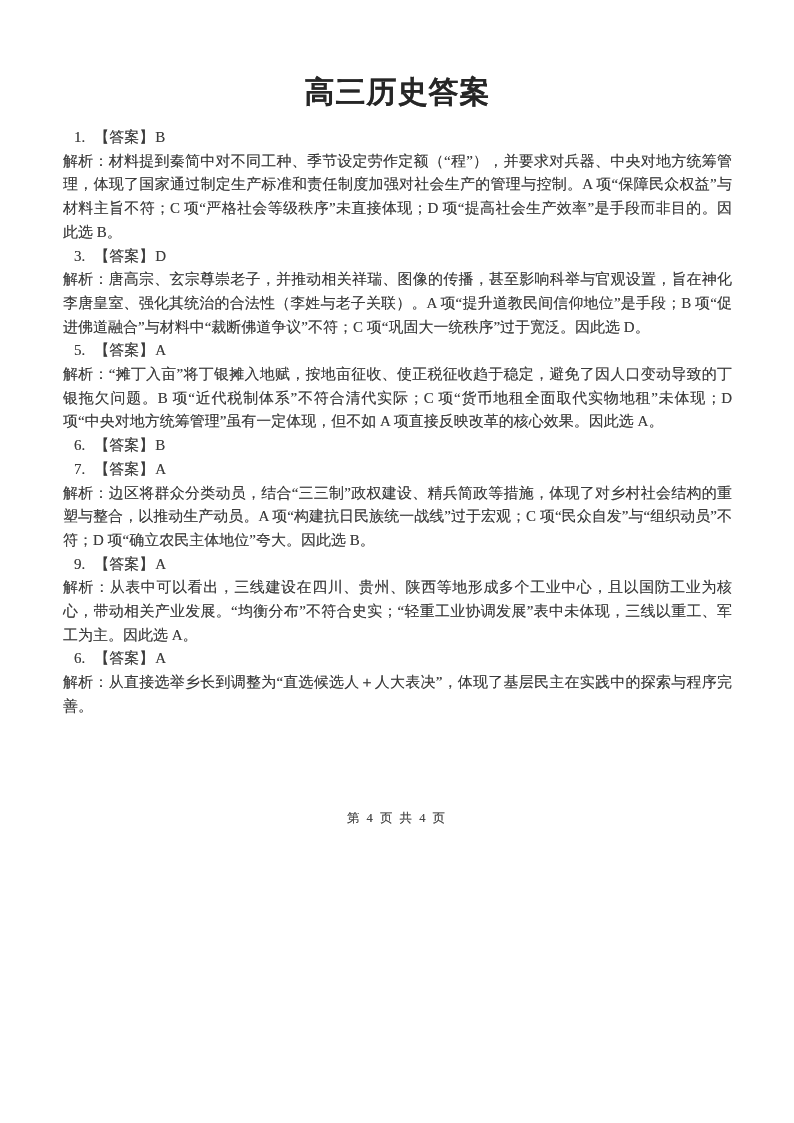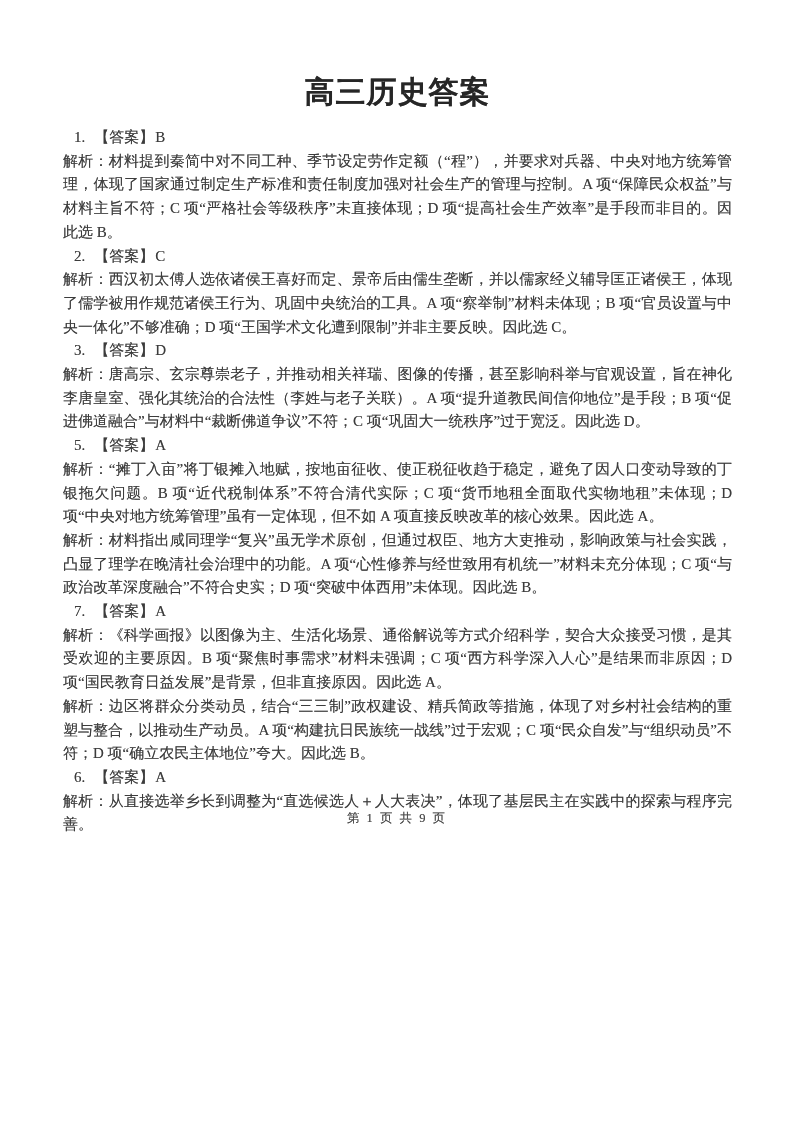--- a/index.html
+++ b/index.html
@@ -63,51 +63,50 @@
 <div class="page">
   <h1 class="doc-title">高三历史答案</h1>
 
   <div class="answers">
 
     <div class="item">
       <div class="item-head"><span class="num">1.</span><span class="ans-label">【答案】</span><span class="ans">B</span></div>
       <p class="analysis"><span>解析：</span><span>材料提到秦简中对不同工种、季节设定劳作定额（“程”），并要求对兵器、中央对地方统筹管理，体现了国家通过制定生产标准和责任制度加强对社会生产的管理与控制。A 项“保障民众权益”与材料主旨不符；C 项“严格社会等级秩序”未直接体现；D 项“提高社会生产效率”是手段而非目的。因此选 B。</span></p>
     </div>
 
-    <div class="item">
-      <div class="item-head"><span class="num">2.</span><span class="ans-label">【答案】</span><span class="ans">C</span></div>
-      <p class="analysis"><span>解析：</span><span>西汉初太傅人选依诸侯王喜好而定、景帝后由儒生垄断，并以儒家经义辅导匡正诸侯王，体现了儒学被用作规范诸侯王行为、巩固中央统治的工具。A 项“察举制”材料未体现；B 项“官员设置与中央一体化”不够准确；D 项“王国学术文化遭到限制”并非主要反映。因此选 C。</span></p>
-    </div>
 
     <div class="item">
       <div class="item-head"><span class="num">3.</span><span class="ans-label">【答案】</span><span class="ans">D</span></div>
       <p class="analysis"><span>解析：</span><span>唐高宗、玄宗尊崇老子，并推动相关祥瑞、图像的传播，甚至影响科举与官观设置，旨在神化李唐皇室、强化其统治的合法性（李姓与老子关联）。A 项“提升道教民间信仰地位”是手段；B 项“促进佛道融合”与材料中“裁断佛道争议”不符；C 项“巩固大一统秩序”过于宽泛。因此选 D。</span></p>
     </div>
 
 
     <div class="item">
       <div class="item-head"><span class="num">5.</span><span class="ans-label">【答案】</span><span class="ans">A</span></div>
       <p class="analysis"><span>解析：</span><span>“摊丁入亩”将丁银摊入地赋，按地亩征收、使正税征收趋于稳定，避免了因人口变动导致的丁银拖欠问题。B 项“近代税制体系”不符合清代实际；C 项“货币地租全面取代实物地租”未体现；D 项“中央对地方统筹管理”虽有一定体现，但不如 A 项直接反映改革的核心效果。因此选 A。</span></p>
     </div>
 
     <div class="item">
-      <p class="analysis"><span>解析：</span><span>材料指出咸同理学“复兴”虽无学术原创，但通过权臣、地方大吏推动，影响政策与社会实践，凸显了理学在晚清社会治理中的功能。A 项“心性修养与经世致用有机统一”材料未充分体现；C 项“与政治改革深度融合”不符合史实；D 项“突破中体西用”未体现。因此选 B。</span></p>
+      <div class="item-head"><span class="num">6.</span><span class="ans-label">【答案】</span><span class="ans">B</span></div>
     </div>
 
     <div class="item">
       <div class="item-head"><span class="num">7.</span><span class="ans-label">【答案】</span><span class="ans">A</span></div>
-      <p class="analysis"><span>解析：</span><span>《科学画报》以图像为主、生活化场景、通俗解说等方式介绍科学，契合大众接受习惯，是其受欢迎的主要原因。B 项“聚焦时事需求”材料未强调；C 项“西方科学深入人心”是结果而非原因；D 项“国民教育日益发展”是背景，但非直接原因。因此选 A。</span></p>
     </div>
 
     <div class="item">
       <p class="analysis"><span>解析：</span><span>边区将群众分类动员，结合“三三制”政权建设、精兵简政等措施，体现了对乡村社会结构的重塑与整合，以推动生产动员。A 项“构建抗日民族统一战线”过于宏观；C 项“民众自发”与“组织动员”不符；D 项“确立农民主体地位”夸大。因此选 B。</span></p>
     </div>
 
+    <div class="item">
+      <div class="item-head"><span class="num">9.</span><span class="ans-label">【答案】</span><span class="ans">A</span></div>
+      <p class="analysis"><span>解析：</span><span>从表中可以看出，三线建设在四川、贵州、陕西等地形成多个工业中心，且以国防工业为核心，带动相关产业发展。“均衡分布”不符合史实；“轻重工业协调发展”表中未体现，三线以重工、军工为主。因此选 A。</span></p>
+    </div>
 
     <div class="item">
       <div class="item-head"><span class="num">6.</span><span class="ans-label">【答案】</span><span class="ans">A</span></div>
       <p class="analysis"><span>解析：</span><span>从直接选举乡长到调整为“直选候选人＋人大表决”，体现了基层民主在实践中的探索与程序完善。</span></p>
     </div>
 
   </div>
 
-  <div class="page-footer">第 1 页 共 9 页</div>
+  <div class="page-footer">第 4 页 共 4 页</div>
 </div>
 
 </body></html>

